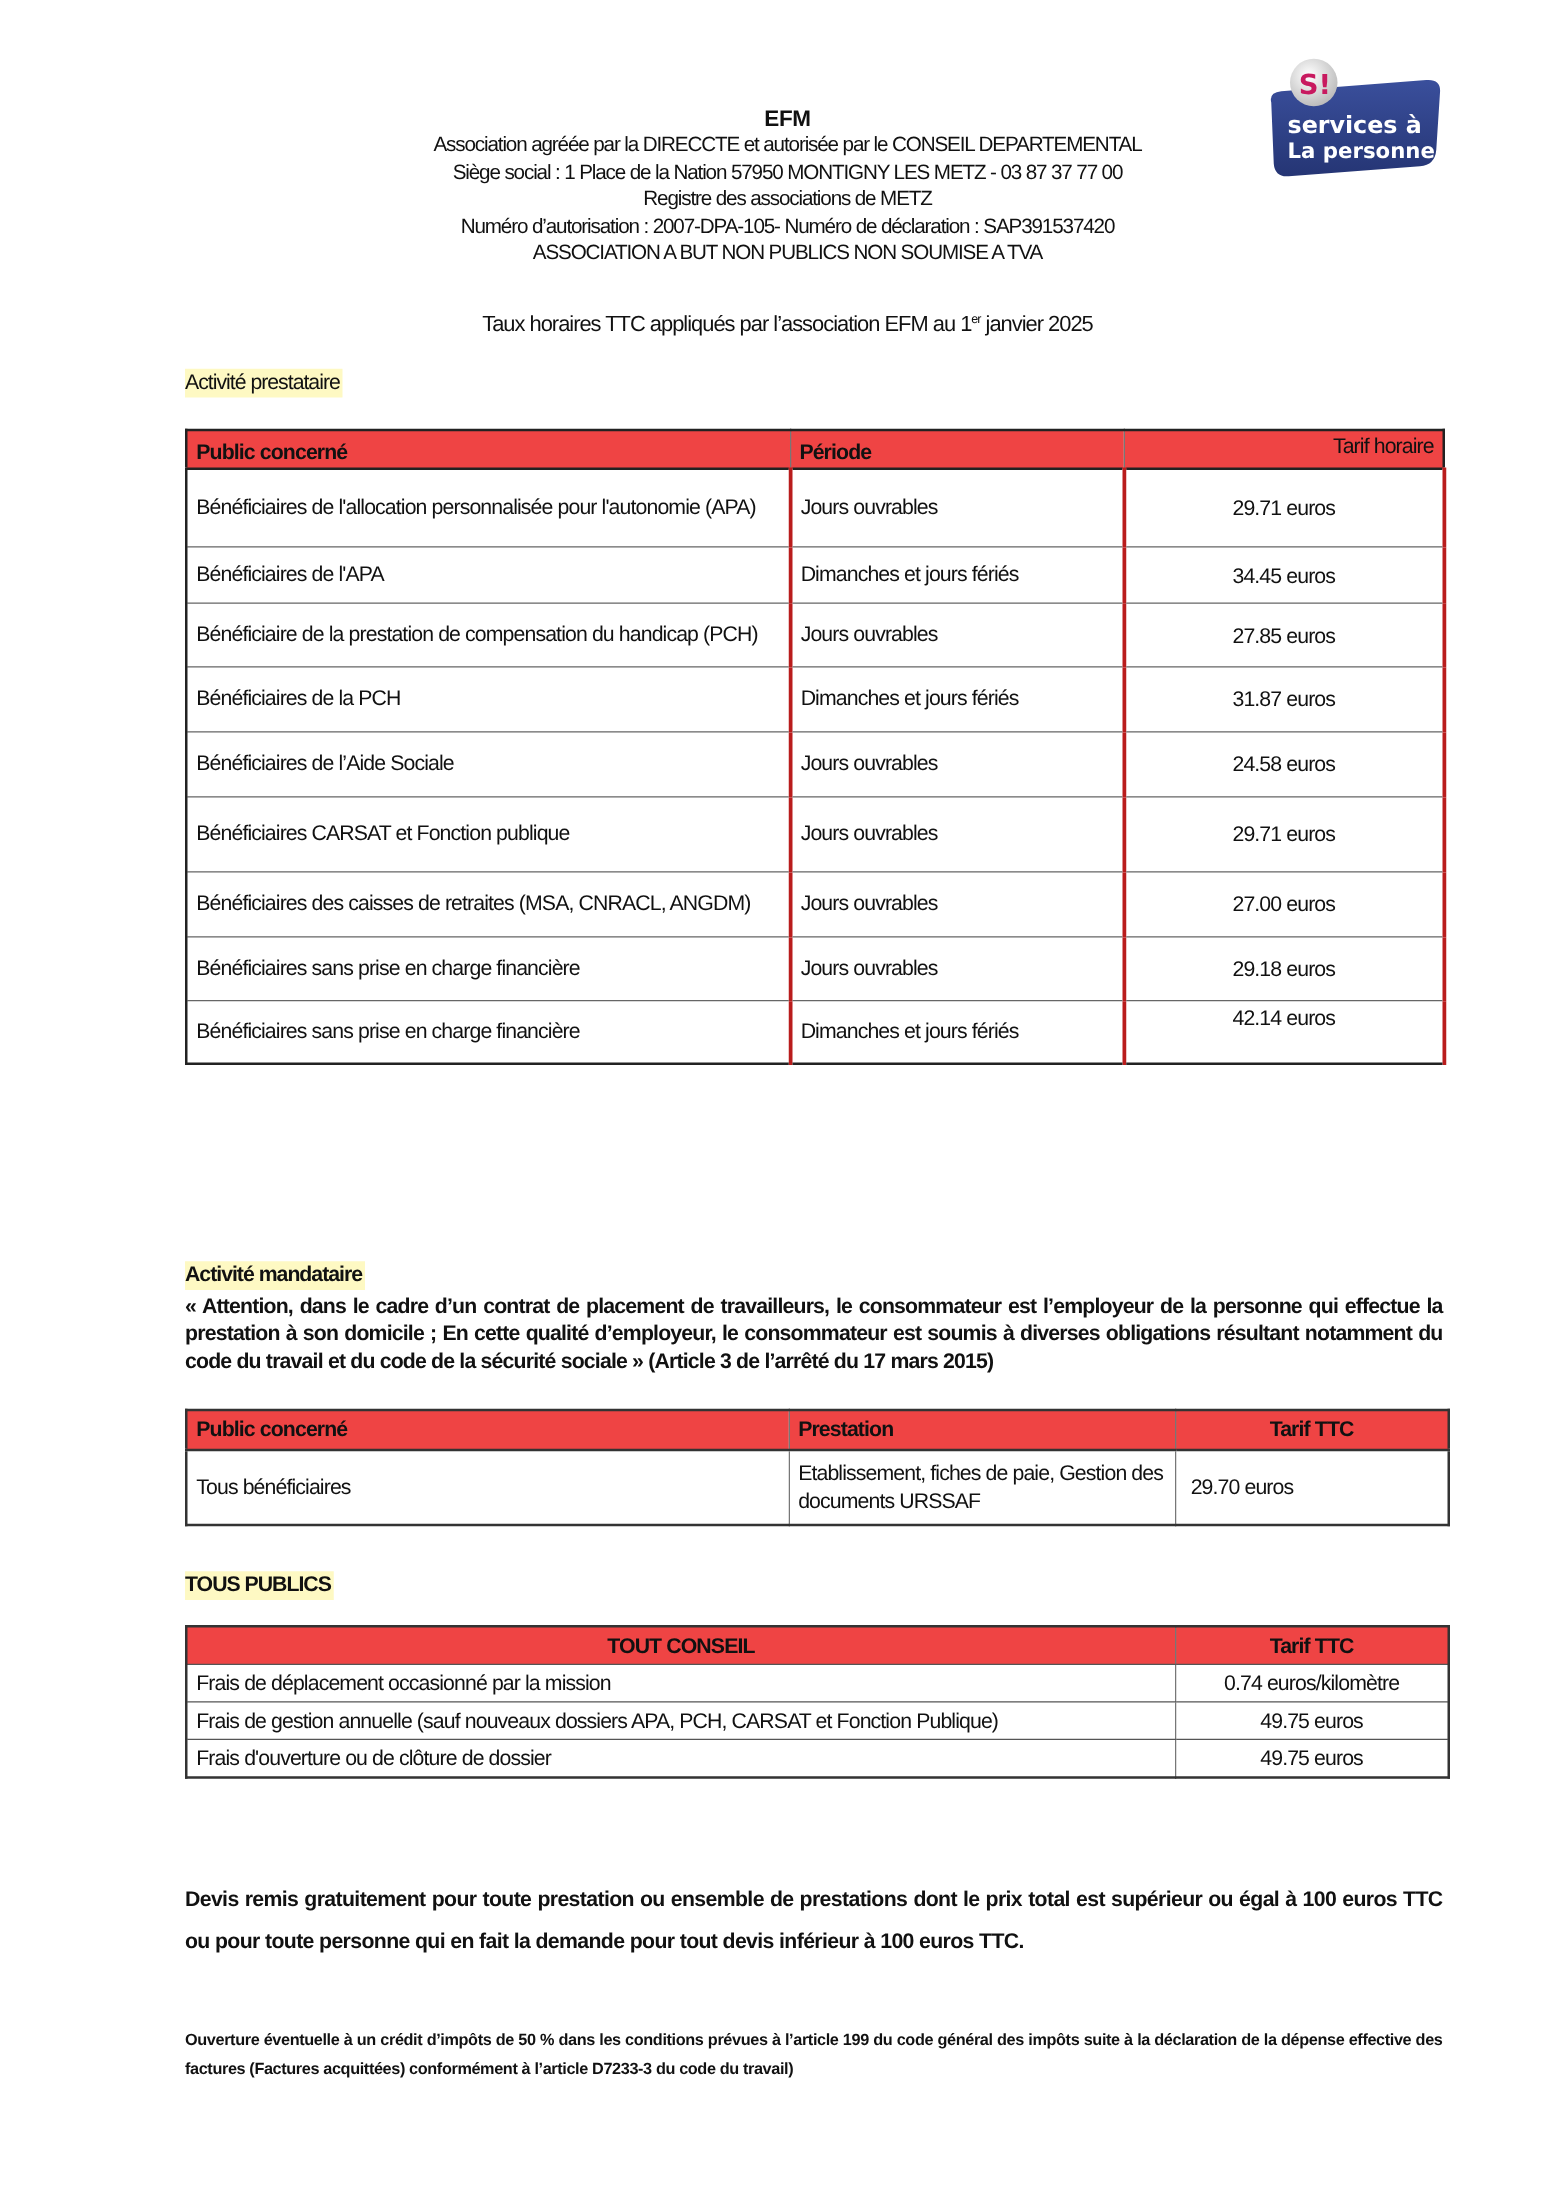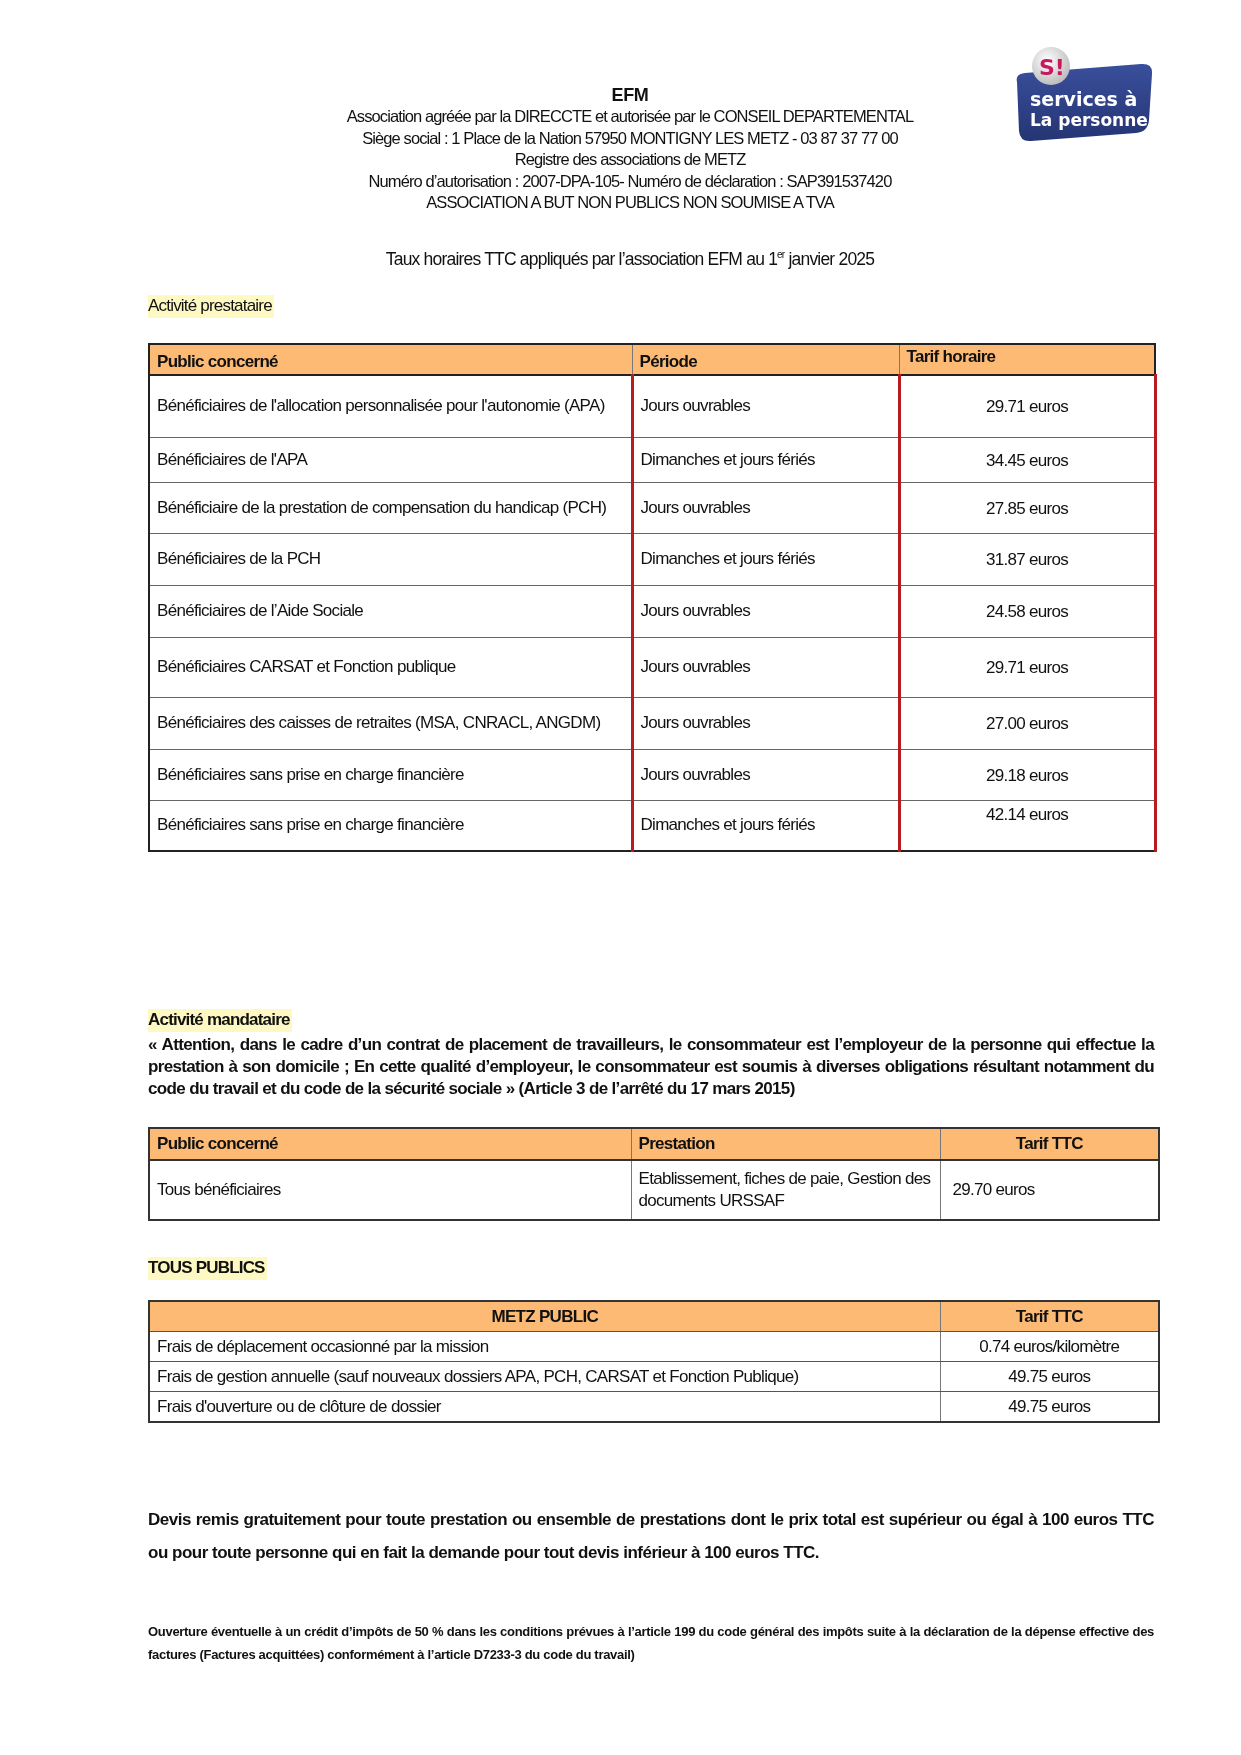--- a/index.html
+++ b/index.html
@@ -18,25 +18,25 @@
   .logo { position: absolute; left: 1003px; top: 44px; width: 152px; height: 100px; }
 
   
   .section-label { position: absolute; left: 148px; background: #fef9c3;
                    font-size: 17px; letter-spacing: -0.8px; padding: 1px 2px 2px 0; }
   .section-label.bold { font-weight: bold; }
 
   
   table { position: absolute; border-collapse: collapse; table-layout: fixed; }
   td, th { font-size: 17px; letter-spacing: -0.7px; vertical-align: middle; padding: 0 7px; line-height: 22px; }
-  th { font-weight: bold; background: #fdba74; text-align: left; }
+  th { font-weight: bold; background: #ef4444; text-align: left; }
 
   #t-prest { left: 148px; top: 343px; width: 1006px; border: 2.5px solid #222; }
   #t-prest th { height: 27px; border-right: 1px solid #777; border-bottom: 2.5px solid #222; vertical-align: bottom; padding-bottom: 1px; }
-  #t-prest th.rate { text-align: left; vertical-align: top; padding-top: 1px; font-weight: bold; }
+  #t-prest th.rate { text-align: right; vertical-align: top; padding-top: 1px; font-weight: normal; }
   #t-prest td { border-right: 3px solid #b91c1c; border-bottom: 1.5px solid #666; }
   #t-prest td.rate { text-align: center; padding-top: 2px; }
 
   #t-mand { left: 148px; top: 1127px; width: 1010px; border: 2px solid #333; }
   #t-mand th { height: 30px; border-right: 1px solid #777; border-bottom: 2px solid #333; }
   #t-mand th.rate { text-align: center; }
   #t-mand td { border-right: 1px solid #777; height: 58px; }
   #t-mand td.rate { text-align: left; padding-left: 12px; }
 
   #t-tp { left: 148px; top: 1300px; width: 1010px; border: 2px solid #333; }
@@ -180,21 +180,21 @@
 
 <div class="section-label bold" style="top:1257px;">TOUS PUBLICS</div>
 
 <table id="t-tp">
   <colgroup>
       <col style="width:791px">
       <col style="width:219px">
     </colgroup>
   <thead>
     <tr>
-      <th>METZ PUBLIC</th>
+      <th>TOUT CONSEIL</th>
       <th>Tarif TTC</th>
     </tr>
   </thead>
   <tbody>
     <tr>
       <td>Frais de déplacement occasionné par la mission</td>
       <td class="rate">0.74 euros/kilomètre</td>
     </tr>
     <tr>
       <td>Frais de gestion annuelle (sauf nouveaux dossiers APA, PCH, CARSAT et Fonction Publique)</td>

